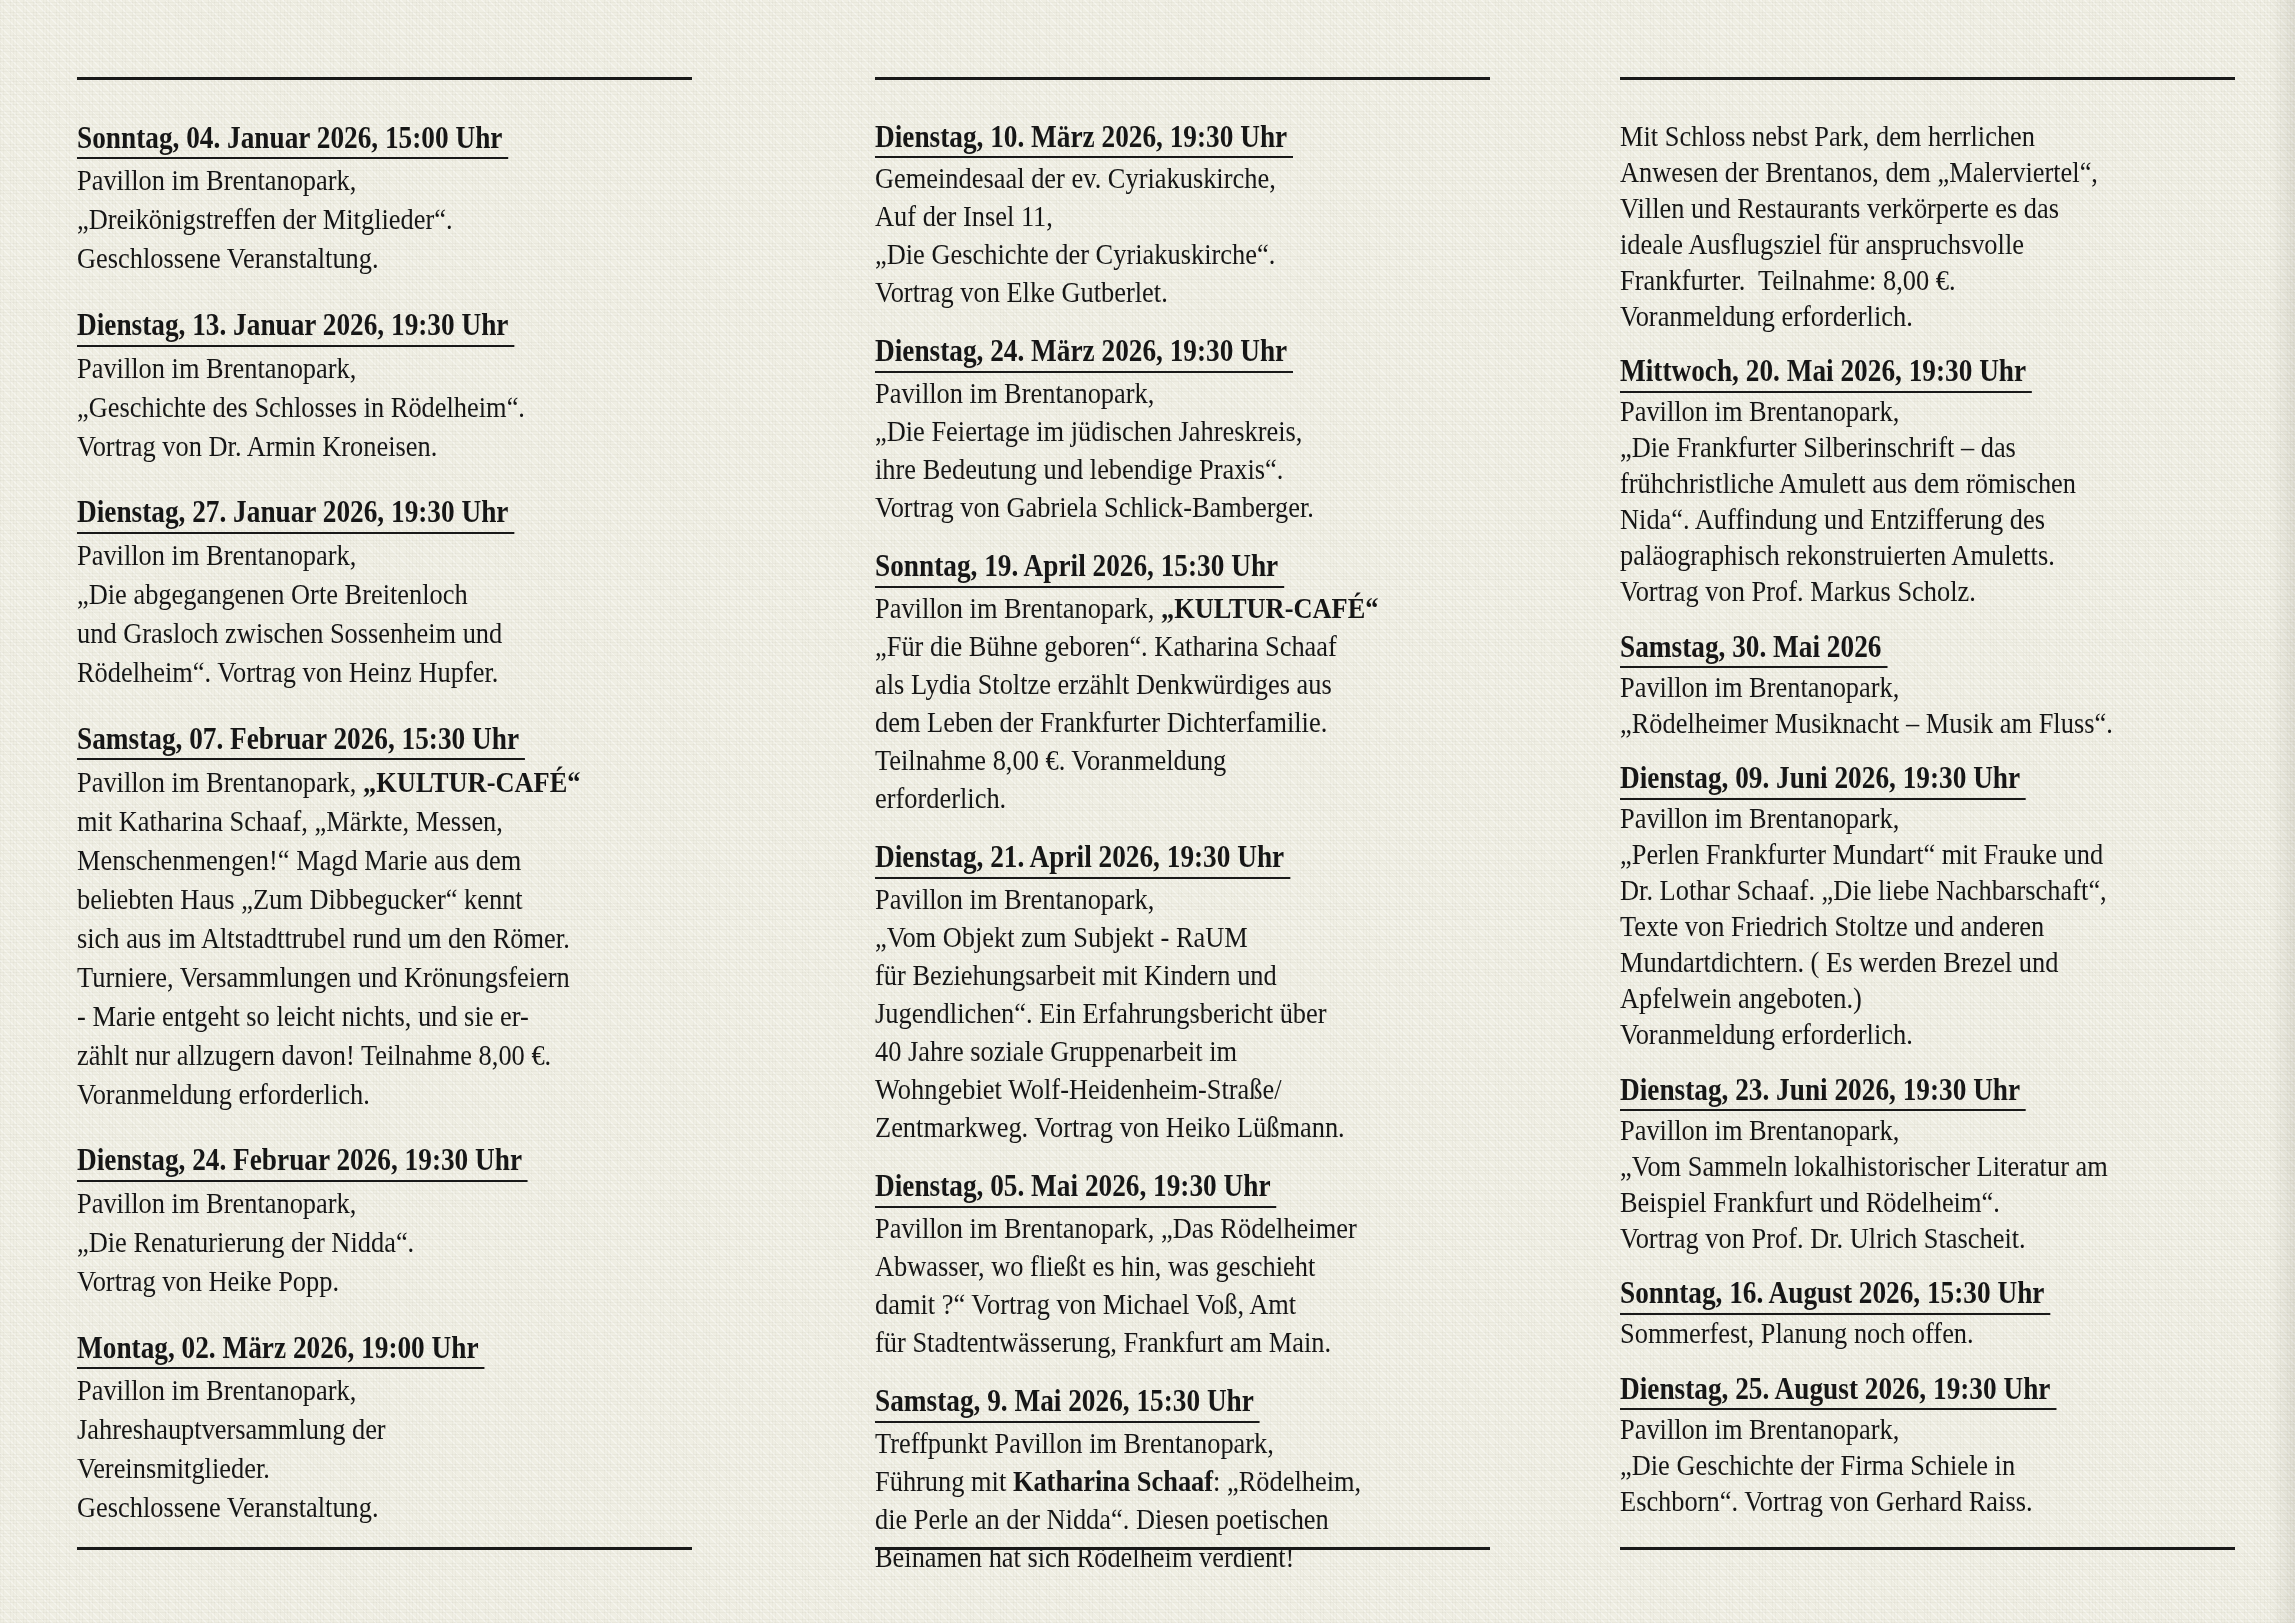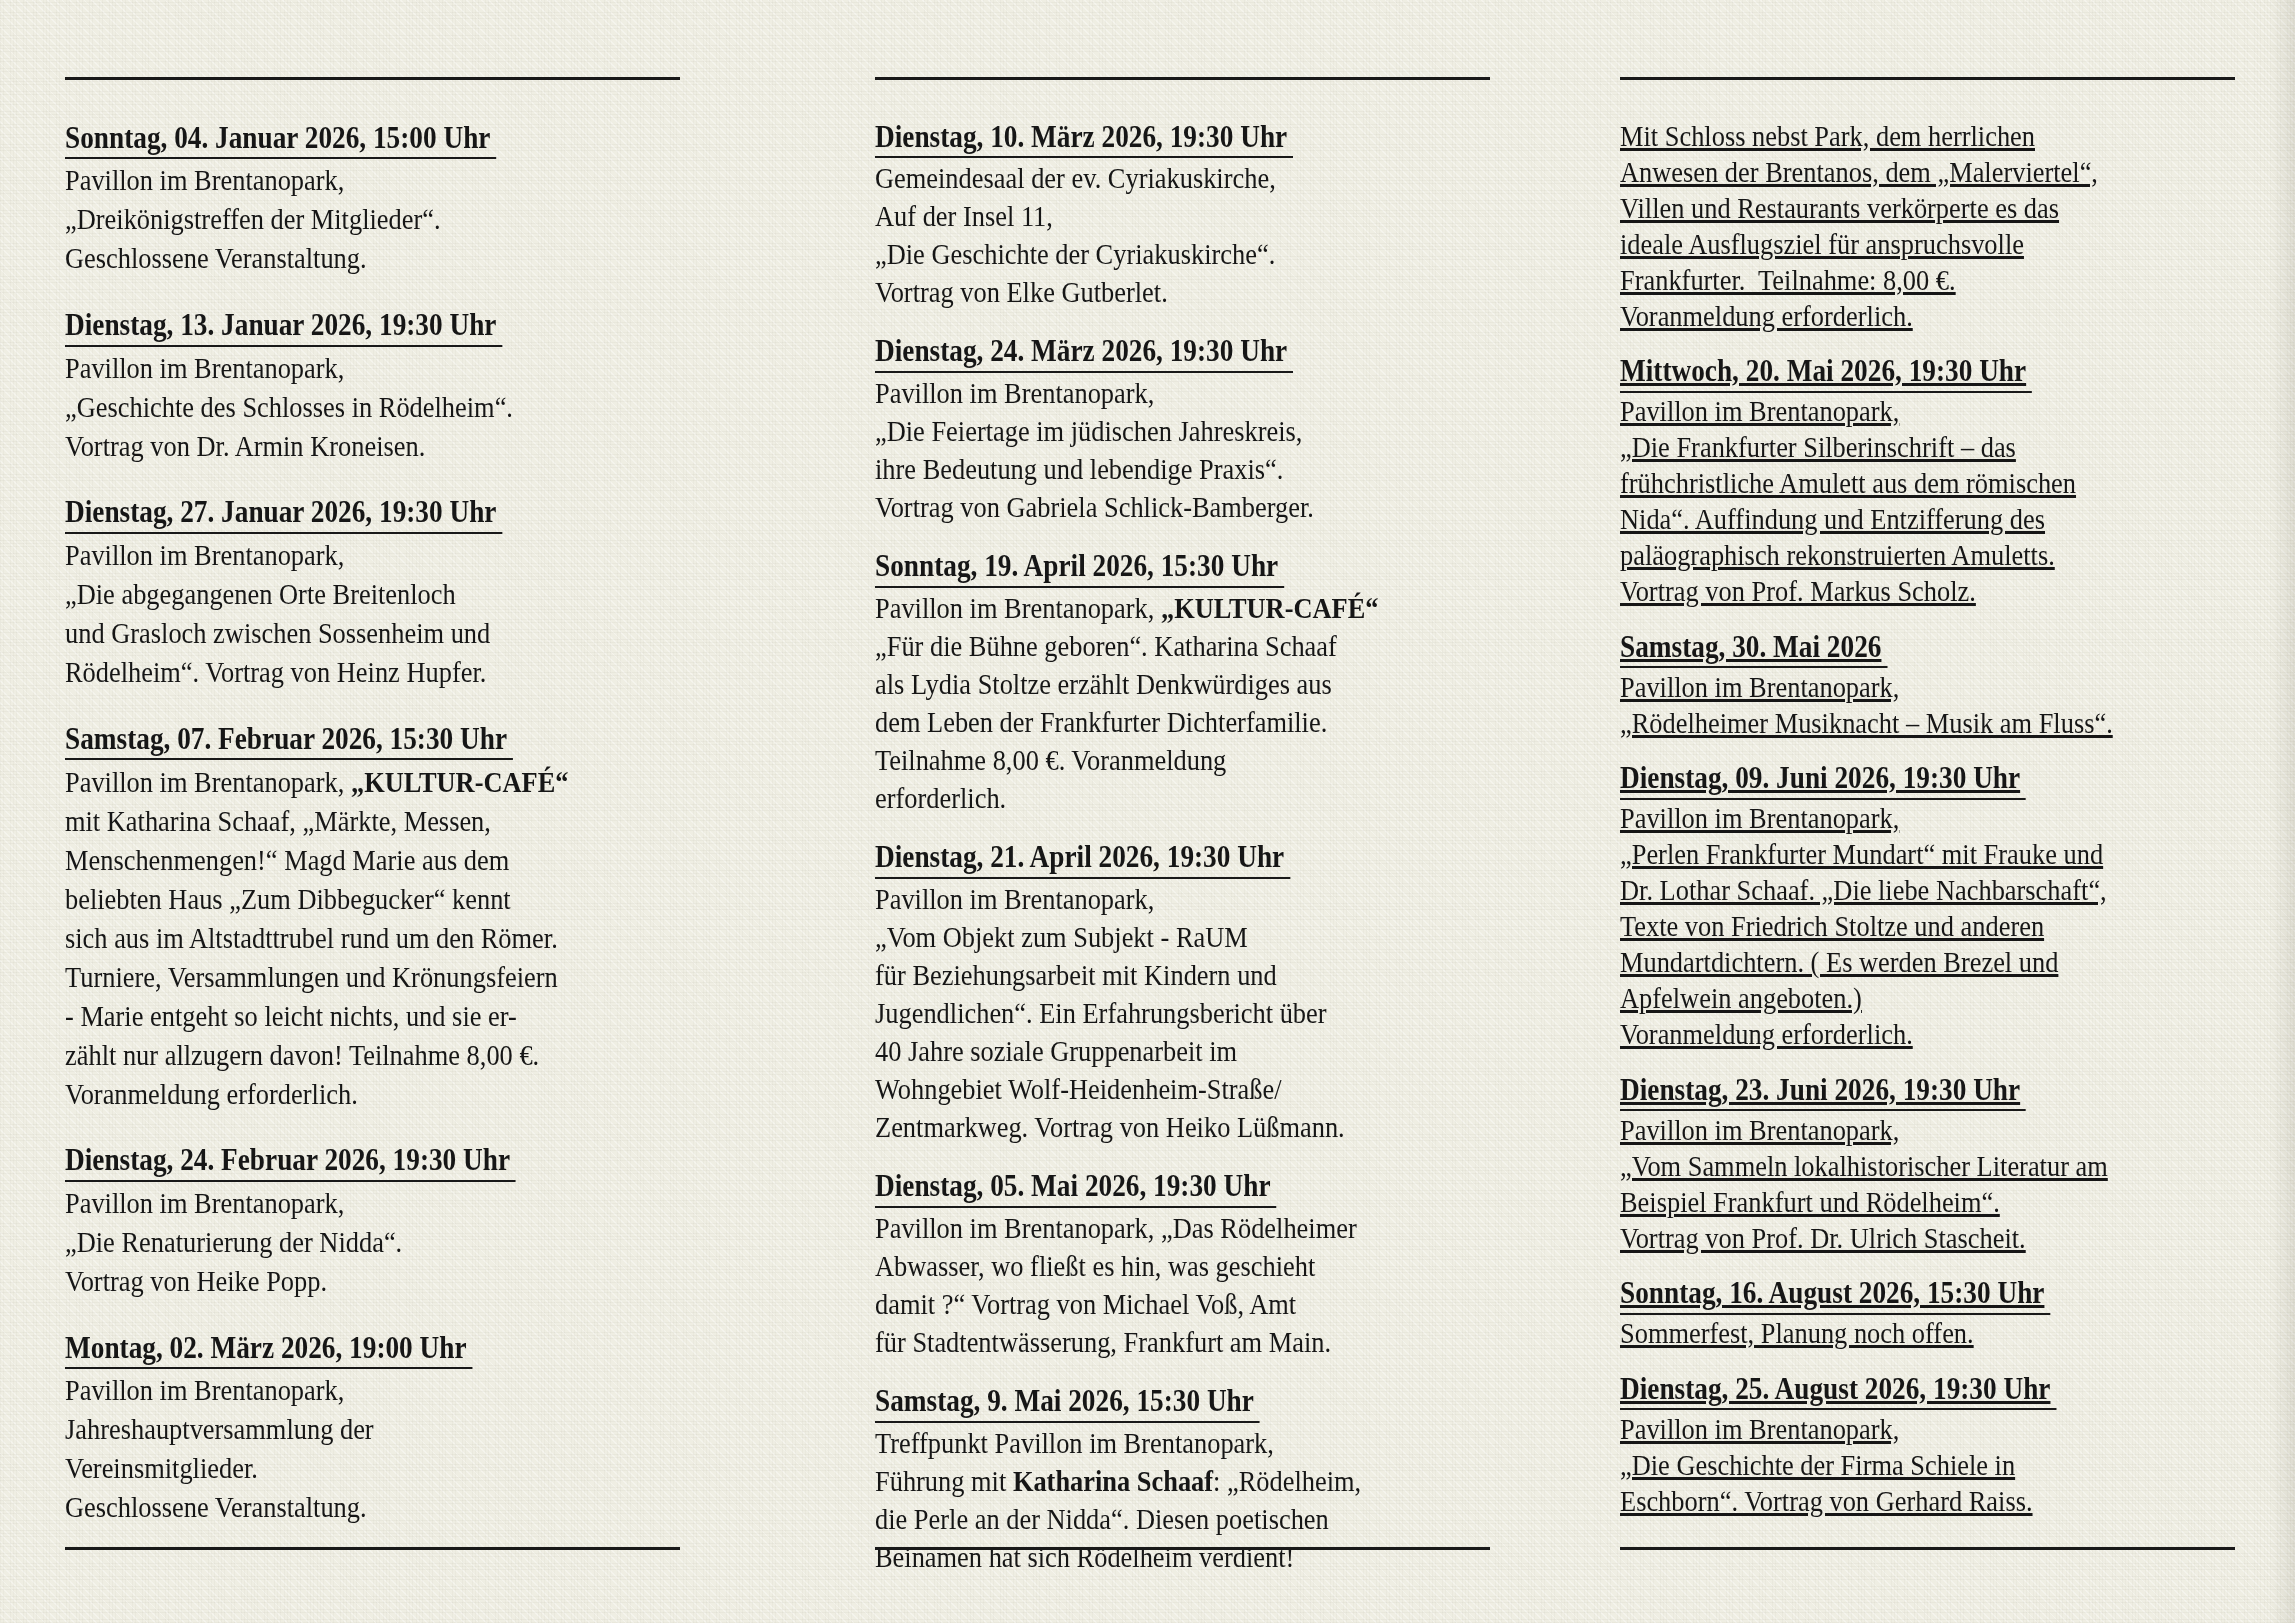--- a/index.html
+++ b/index.html
@@ -18,23 +18,23 @@
       repeating-linear-gradient(45deg, rgba(255,255,255,0.35) 0px, rgba(255,255,255,0.35) 1.3px, transparent 1.3px, transparent 5.2px);
     font-family:"Liberation Serif", serif;
     color:var(--ink);
   }
   body::after{ 
     content:"";position:absolute;top:0;right:0;width:26px;height:100%;
     background:linear-gradient(90deg, transparent, rgba(60,55,40,0.10));
     pointer-events:none;
   }
   .col{position:absolute;top:77px;width:615px;}
-  .col-0{left:65px;}
+  .col-0{left:77px;}
   .col-1{left:875px;}
-  .col-2{left:1620px;text-decoration:underline;}
+  .col-2{left:1620px;}
   .rule{background:#191919;height:2.6px;width:100%;}
   .rule.top{margin-bottom:38px;}
   .rule.bottom{position:absolute;top:1470px;left:0;}
   .content{
     transform:scaleX(0.88);
     transform-origin:0 0;
     width:699px;
     white-space:pre;
   }
   .entry{margin-top:0;}

